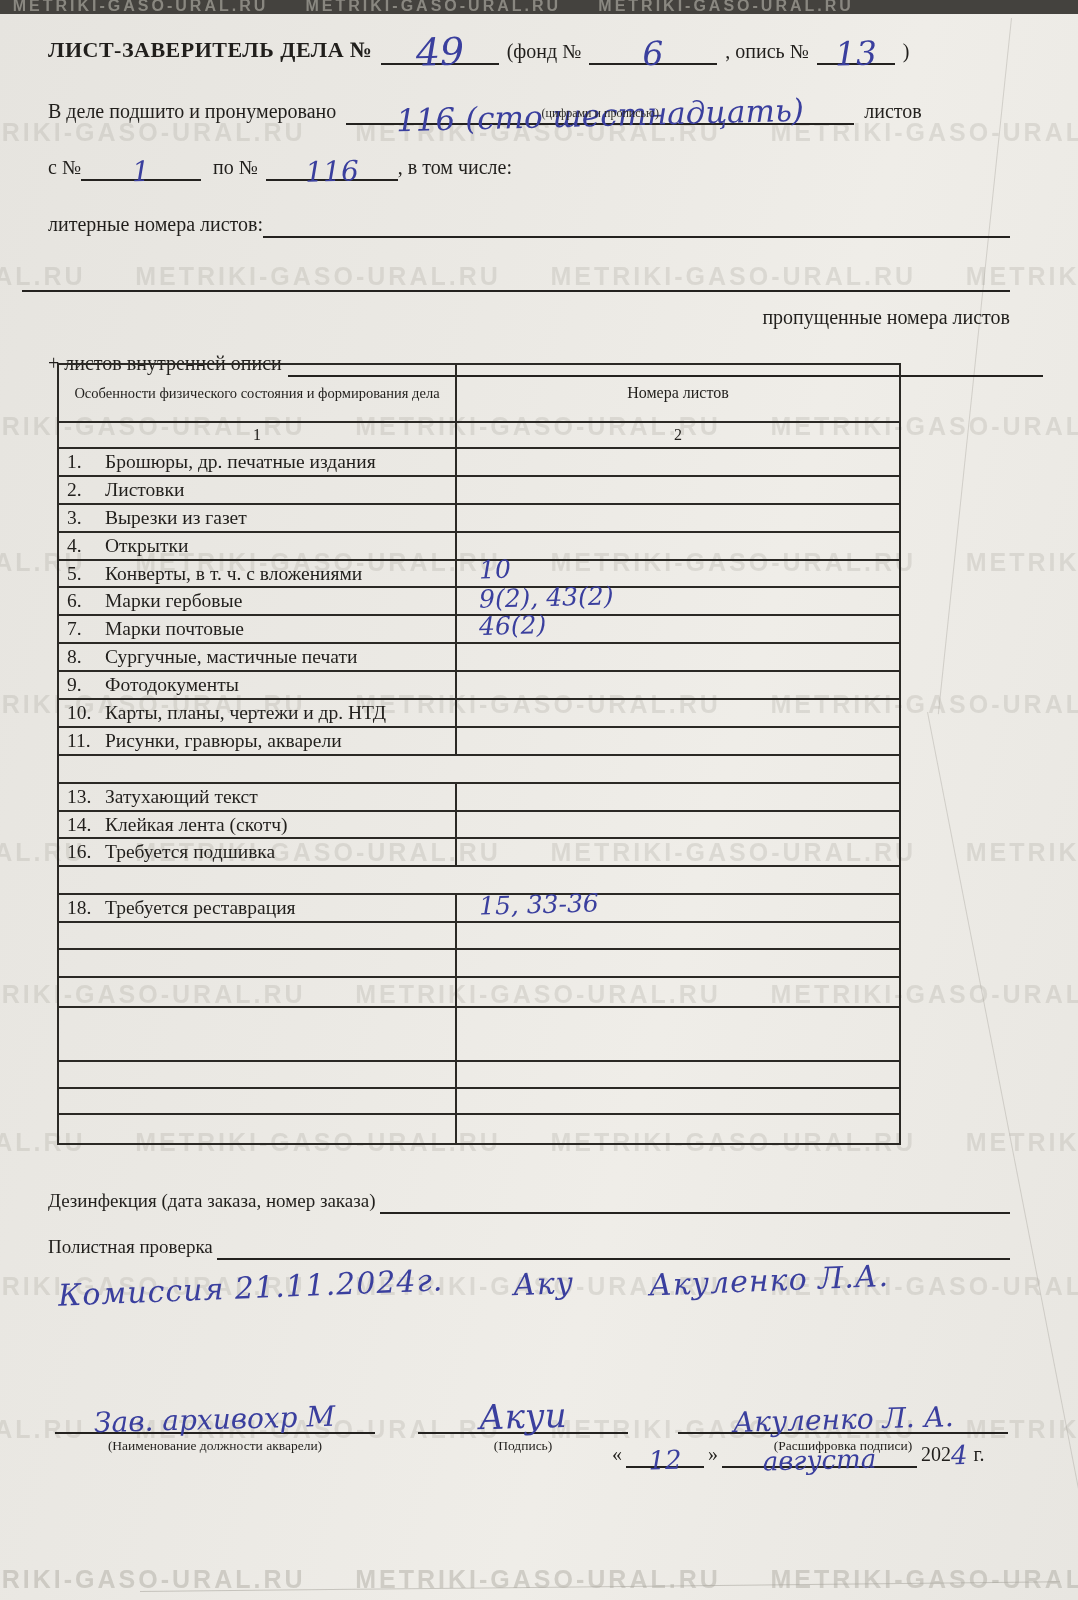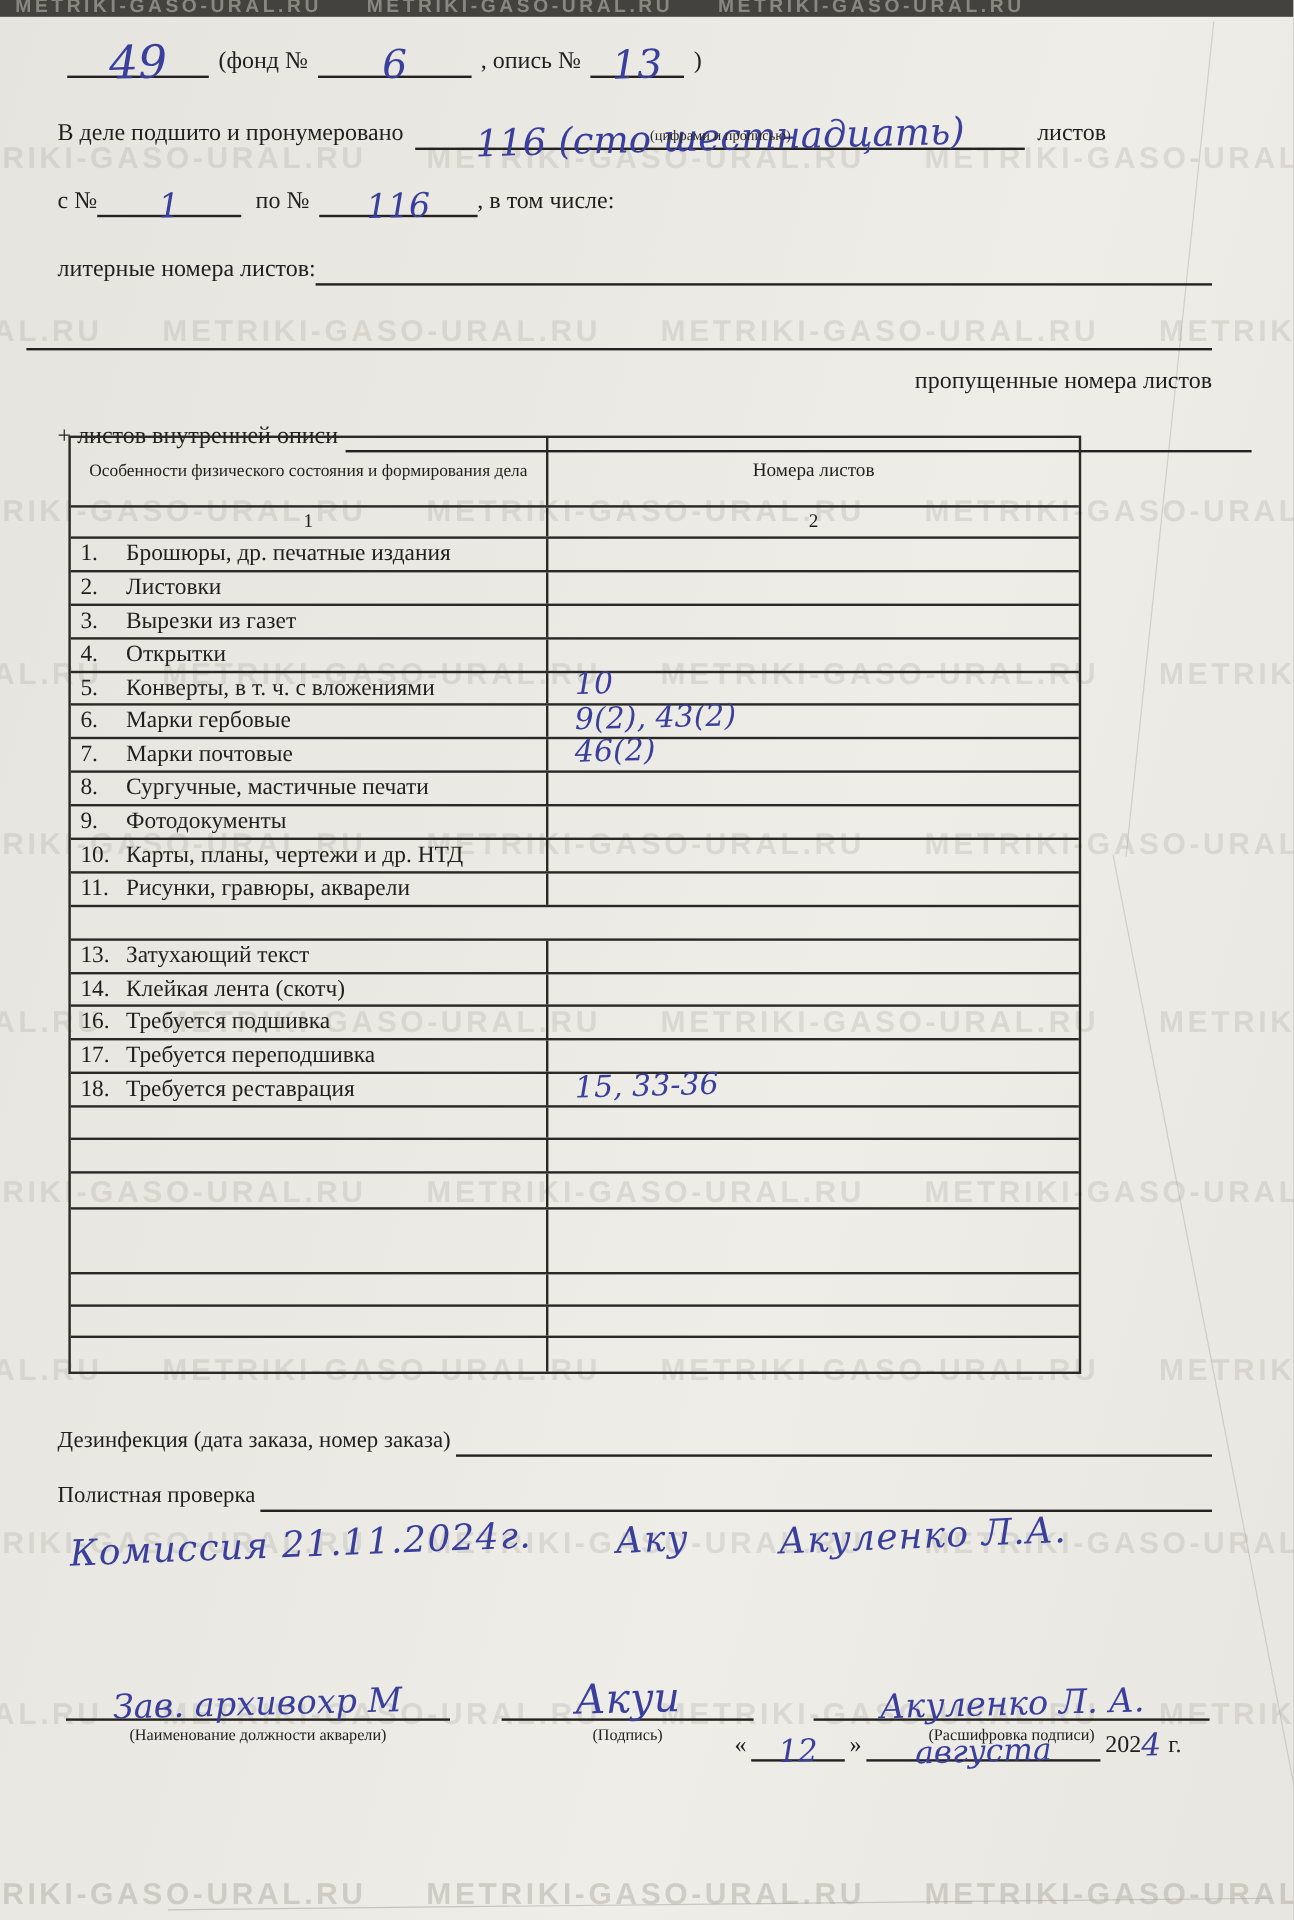--- a/index.html
+++ b/index.html
@@ -72,20 +72,21 @@
       <div class="wm-row" style="top: 1128px; left: -280px;">METRIKI-GASO-URAL.RU&nbsp;&nbsp;&nbsp;&nbsp;&nbsp;METRIKI-GASO-URAL.RU&nbsp;&nbsp;&nbsp;&nbsp;&nbsp;METRIKI-GASO-URAL.RU&nbsp;&nbsp;&nbsp;&nbsp;&nbsp;METRIKI-GASO-URAL.RU</div>
       <div class="wm-row" style="top: 1272px; left: -60px;">METRIKI-GASO-URAL.RU&nbsp;&nbsp;&nbsp;&nbsp;&nbsp;METRIKI-GASO-URAL.RU&nbsp;&nbsp;&nbsp;&nbsp;&nbsp;METRIKI-GASO-URAL.RU&nbsp;&nbsp;&nbsp;&nbsp;&nbsp;METRIKI-GASO-URAL.RU</div>
       <div class="wm-row" style="top: 1415px; left: -280px;">METRIKI-GASO-URAL.RU&nbsp;&nbsp;&nbsp;&nbsp;&nbsp;METRIKI-GASO-URAL.RU&nbsp;&nbsp;&nbsp;&nbsp;&nbsp;METRIKI-GASO-URAL.RU&nbsp;&nbsp;&nbsp;&nbsp;&nbsp;METRIKI-GASO-URAL.RU</div>
       <div class="wm-row wm-bottom" style="top: 1565px; left: -60px;">METRIKI-GASO-URAL.RU&nbsp;&nbsp;&nbsp;&nbsp;&nbsp;METRIKI-GASO-URAL.RU&nbsp;&nbsp;&nbsp;&nbsp;&nbsp;METRIKI-GASO-URAL.RU&nbsp;&nbsp;&nbsp;&nbsp;&nbsp;METRIKI-GASO-URAL.RU</div>
     </div>
   <div class="crease c1"></div>
   <div class="crease c2"></div>
   <div class="crease c3"></div>
 
   <div class="row" style="left:48px;top:36px;width:1000px;">
+    <span class="printed bold t-title">ЛИСТ-ЗАВЕРИТЕЛЬ ДЕЛА №</span>
     <span class="blank" style="width:118px;margin:0 8px;">
       <span class="hand" style="font-size:38px;">49</span>
     </span>
     <span class="printed">(фонд №</span>
     <span class="blank" style="width:128px;margin:0 8px;">
       <span class="hand" style="font-size:33px;">6</span>
     </span>
     <span class="printed">, опись №</span>
     <span class="blank" style="width:78px;margin:0 8px;">
       <span class="hand" style="font-size:33px;">13</span>
@@ -268,24 +269,20 @@
       <div class="t-row">
       <div class="t-c1">
         <span class="row-num">16.</span>
         <span>Требуется подшивка</span>
       </div>
       <div class="t-c2">
         <span class="hand cell-hand"></span>
       </div>
     </div>
       <div class="t-row">
-      <div class="t-c1">
-        <span class="row-num">17.</span>
-        <span>Требуется переподшивка</span>
-      </div>
       <div class="t-c2">
         <span class="hand cell-hand"></span>
       </div>
     </div>
       <div class="t-row">
       <div class="t-c1">
         <span class="row-num">18.</span>
         <span>Требуется реставрация</span>
       </div>
       <div class="t-c2">

